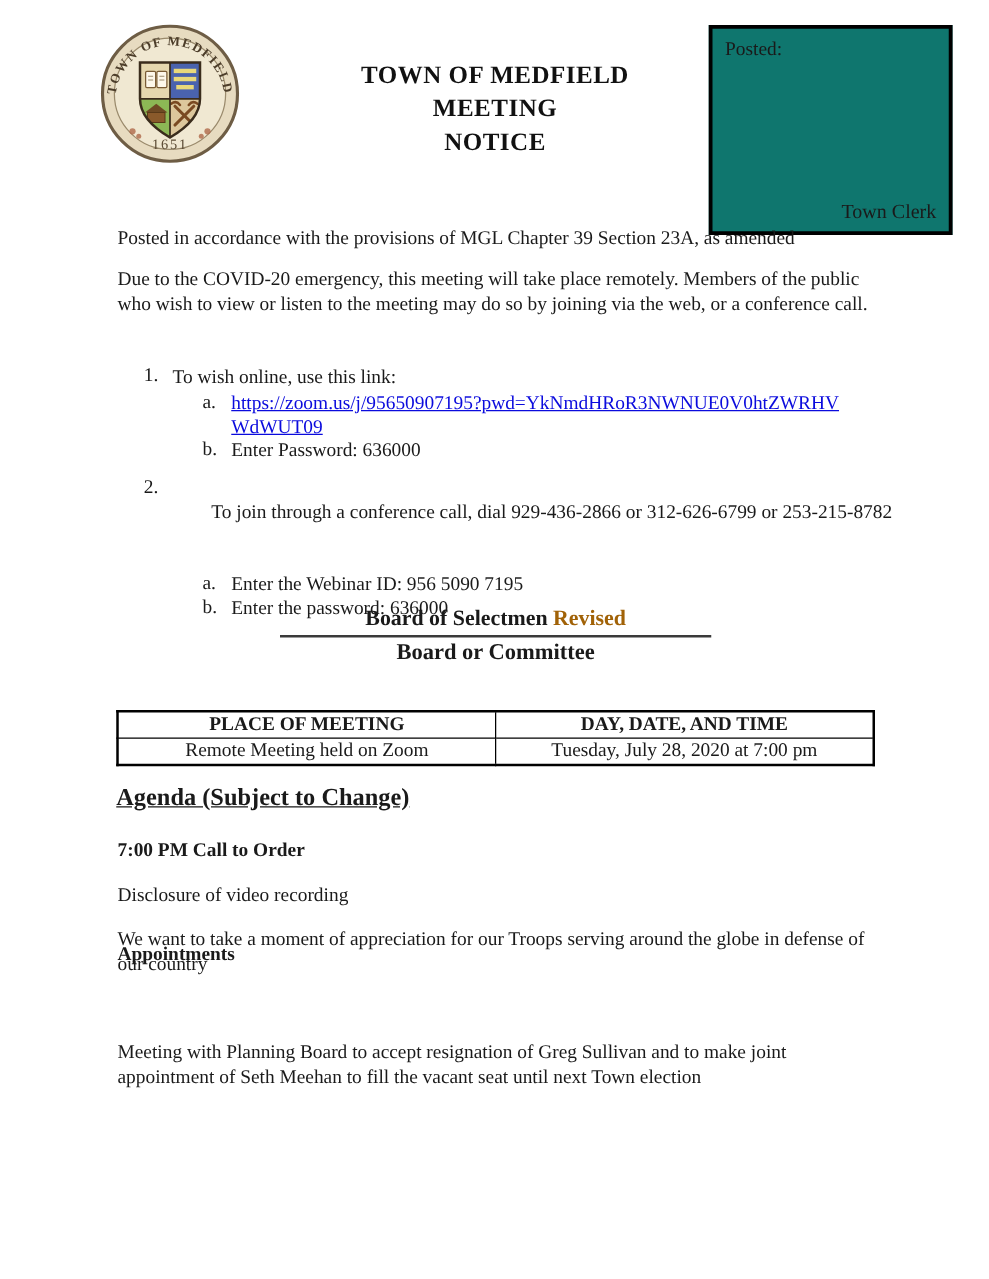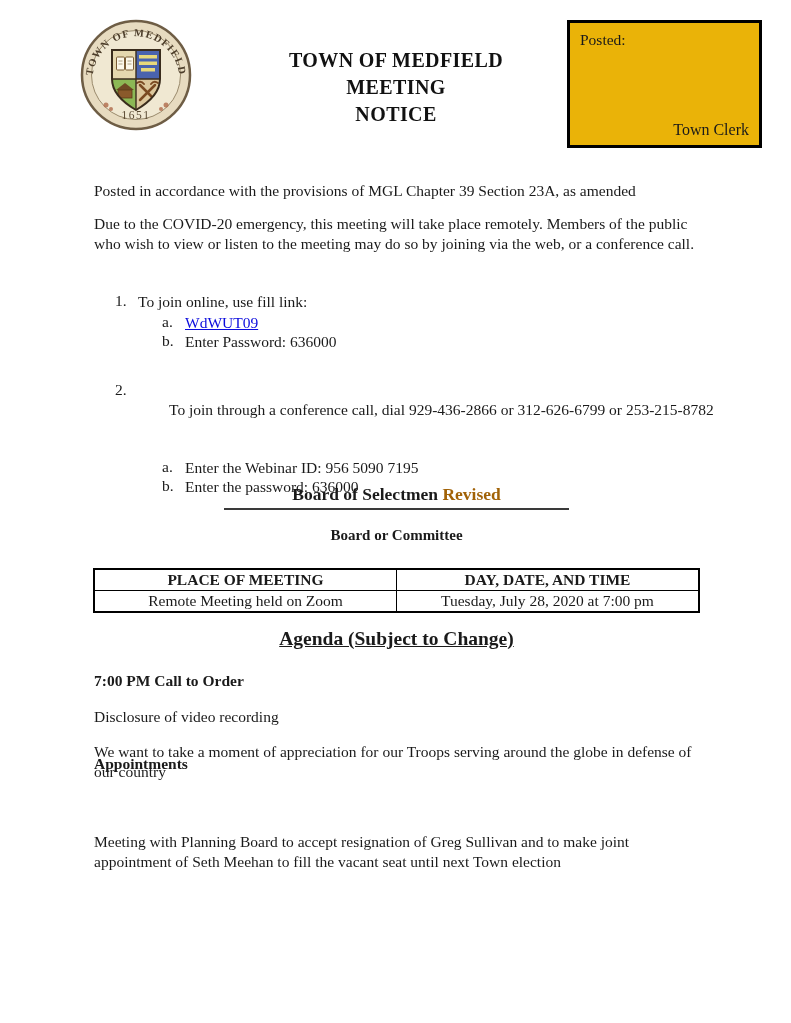--- a/index.html
+++ b/index.html
@@ -17,22 +17,22 @@
   }
 
   
   .seal { position: absolute; left: 80px; top: 17px; width: 112px; height: 117px; }
   .title-block {
     position: absolute; left: 150px; top: 47px; width: 492px;
     text-align: center; font-weight: bold; font-size: 20px; line-height: 27px;
     color: #111; letter-spacing: .4px;
   }
   .posted-box {
-    position: absolute; left: 567px; top: 20px; width: 195px; height: 128px;
-    border: 3px solid #000; background: #eab308;
+    position: absolute; left: 567px; top: 20px; width: 195px; height: 168px;
+    border: 3px solid #000; background: #0f766e;
   }
   .posted-label { position: absolute; left: 10px; top: 8px; font-size: 15.5px; }
   .clerk-label { position: absolute; right: 10px; bottom: 6px; font-size: 16px; }
 
   
   .para { position: absolute; left: 94px; width: 613px; line-height: 19.5px; }
   .bold { font-weight: bold; }
 
   
   .olist-item { position: absolute; left: 115px; width: 600px; }
@@ -46,38 +46,38 @@
   a.zoom-link span { display: block; line-height: 19px; }
 
   
   .board-section { position: absolute; left: 93px; top: 484px; width: 607px; text-align: center; }
   .board-line {
     width: 345px; margin: 0 auto; padding-bottom: 3px;
     border-bottom: 2px solid #3a3a3a;
     font-weight: bold; font-size: 17.5px; white-space: nowrap;
   }
   .board-line .revised { color: #a16207; }
-  .board-caption { font-weight: bold; font-size: 15px; margin-top: 17px; }
+  .board-caption { font-weight: bold; font-size: 18px; margin-top: 1px; }
 
   
   .meeting-table {
     position: absolute; left: 93px; top: 568px; width: 607px;
     border-collapse: collapse; font-size: 15.5px;
   }
   .meeting-table th, .meeting-table td {
     border: 1px solid #000; text-align: center; padding: 1px 4px; height: 21px;
   }
   .meeting-table { border: 2px solid #000; }
   .meeting-table th { font-weight: bold; }
   .meeting-table col { width: 50%; }
 
   
   .agenda-heading {
     position: absolute; left: 93px; top: 628px; width: 607px;
-    text-align: center; font-weight: bold; font-size: 19.5px;
+    font-weight: bold; font-size: 19.5px;
     text-decoration: underline;
   }
 </style>
 </head>
 <body>
 
 <div class="page">
 
   <div class="seal">
     <svg viewBox="0 0 112 117" width="112" height="117">
@@ -149,25 +149,26 @@
     <div class="posted-label">Posted:</div>
     <div class="clerk-label">Town Clerk</div>
   </div>
 
   <div class="para" style="top:181px;">Posted in accordance with the provisions of MGL Chapter 39 Section 23A, as amended</div>
   <div class="para" style="top:214px;">Due to the COVID-20 emergency, this meeting will take place remotely. Members of the public who wish to view or listen to the meeting may do so by joining via the web, or a conference call.</div>
 
   <div class="olist-item" style="top:292px;">
     <div class="li-row">
       <span class="li-marker">1.</span>
-      <span class="li-text">To join online, use fill link:</span>
+      <span class="li-text">To wish online, use this link:</span>
     </div>
     <div class="sub-row" style="margin-top:2px;">
       <span class="sub-marker">a.</span>
       <a class="zoom-link" href="#">
+        <span>https://zoom.us/j/95650907195?pwd=YkNmdHRoR3NWNUE0V0htZWRHV</span>
         <span>WdWUT09</span>
       </a>
     </div>
     <div class="sub-row" style="margin-top:0px;">
       <span class="sub-marker">b.</span>
       <span class="sub-text">Enter Password: 636000</span>
     </div>
   </div>
 
   <div class="olist-item" style="top:381px;">

